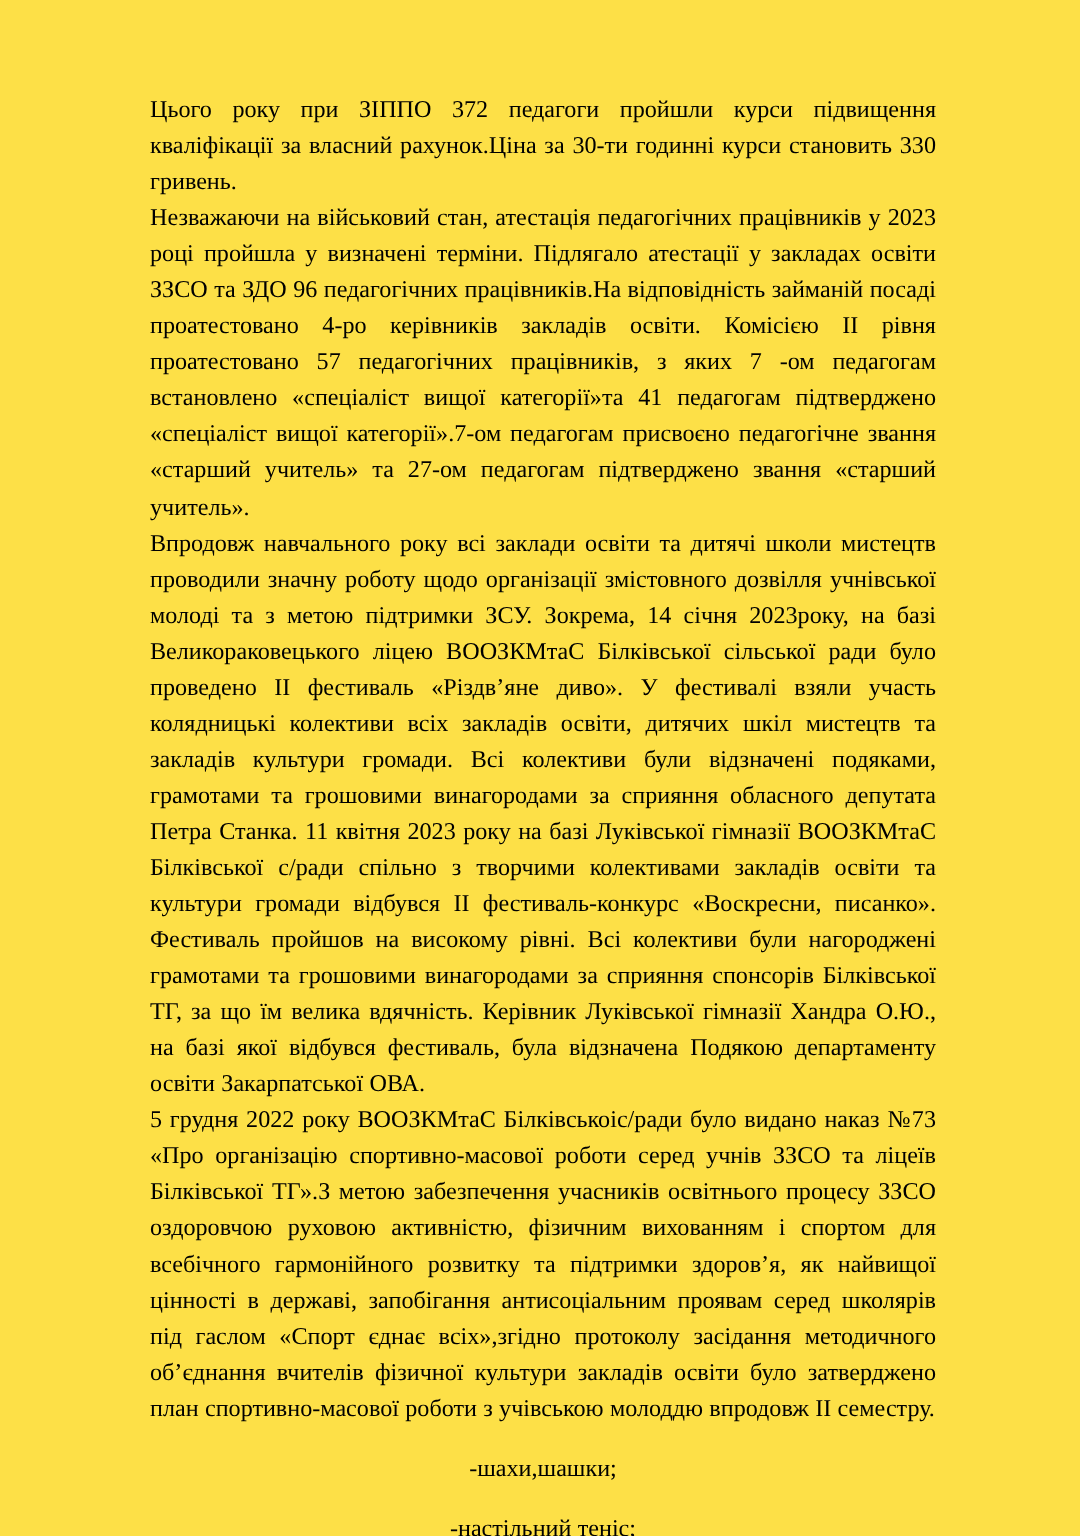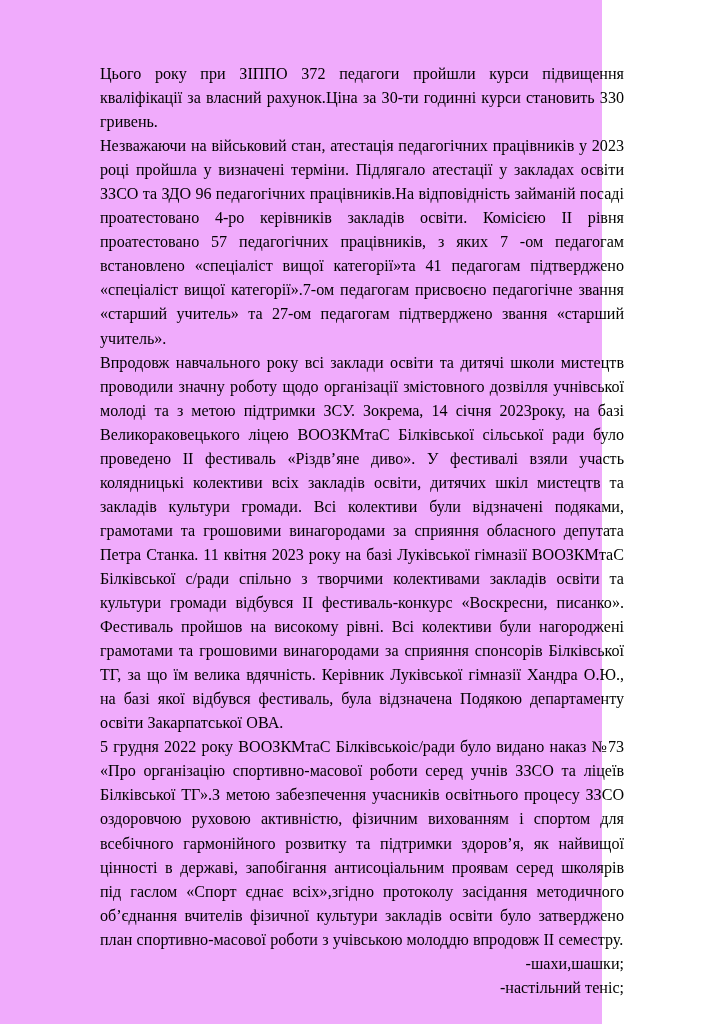--- a/index.html
+++ b/index.html
@@ -12,23 +12,23 @@
     width: 724px;
     height: 1024px;
     overflow: hidden;
     font-family: "Liberation Serif", "DejaVu Serif", serif;
     color: #000000;
     -webkit-font-smoothing: antialiased;
   }
 
   #page {
     position: relative;
-    width: 602px;
+    width: 720px;
     height: 1024px;
-    background: #f0abfc;
+    background: #fde047;
     box-sizing: border-box;
   }
 
   #text-body {
     position: absolute;
     left: 100px;
     top: 62px;
     width: 524px;
     font-size: 16.1px;
     line-height: 24.05px;
@@ -39,23 +39,23 @@
 
   .para {
     margin: 0;
     padding: 0;
     text-align: justify;
     text-align-last: left;
     hyphens: none;
   }
 
   .listline {
-    margin: 0;
+    margin: 16px;
     padding: 0;
-    text-align: right;
+    text-align: center;
   }
 </style>
 </head>
 <body>
 
 <div id="page">
   <div id="text-body">
 
     <p class="para">Цього року при ЗІППО 372 педагоги пройшли курси підвищення кваліфікації за власний рахунок.Ціна за 30-ти годинні курси становить 330 гривень.</p>
 

